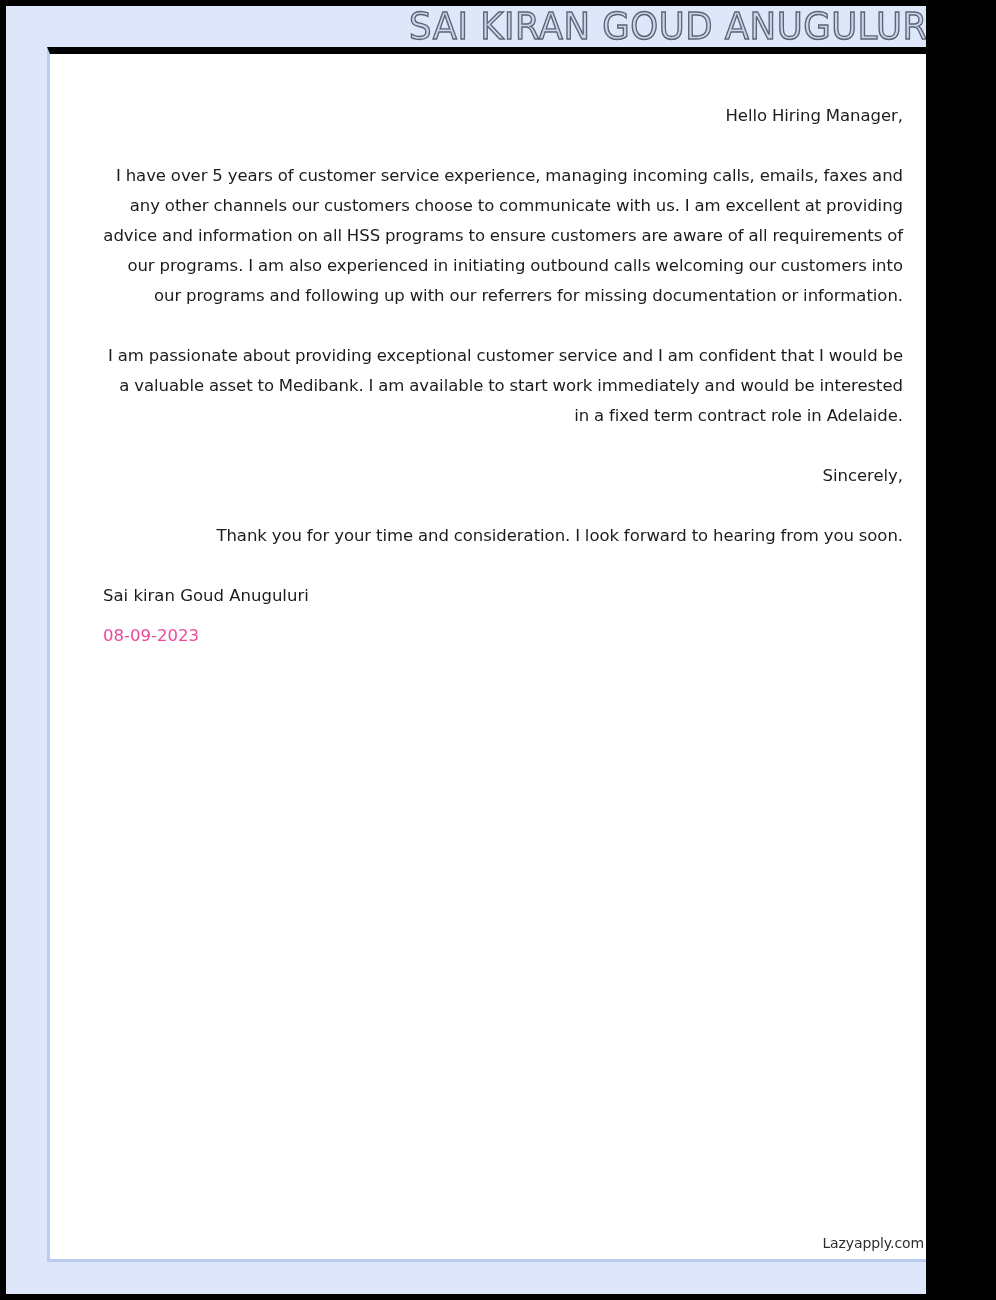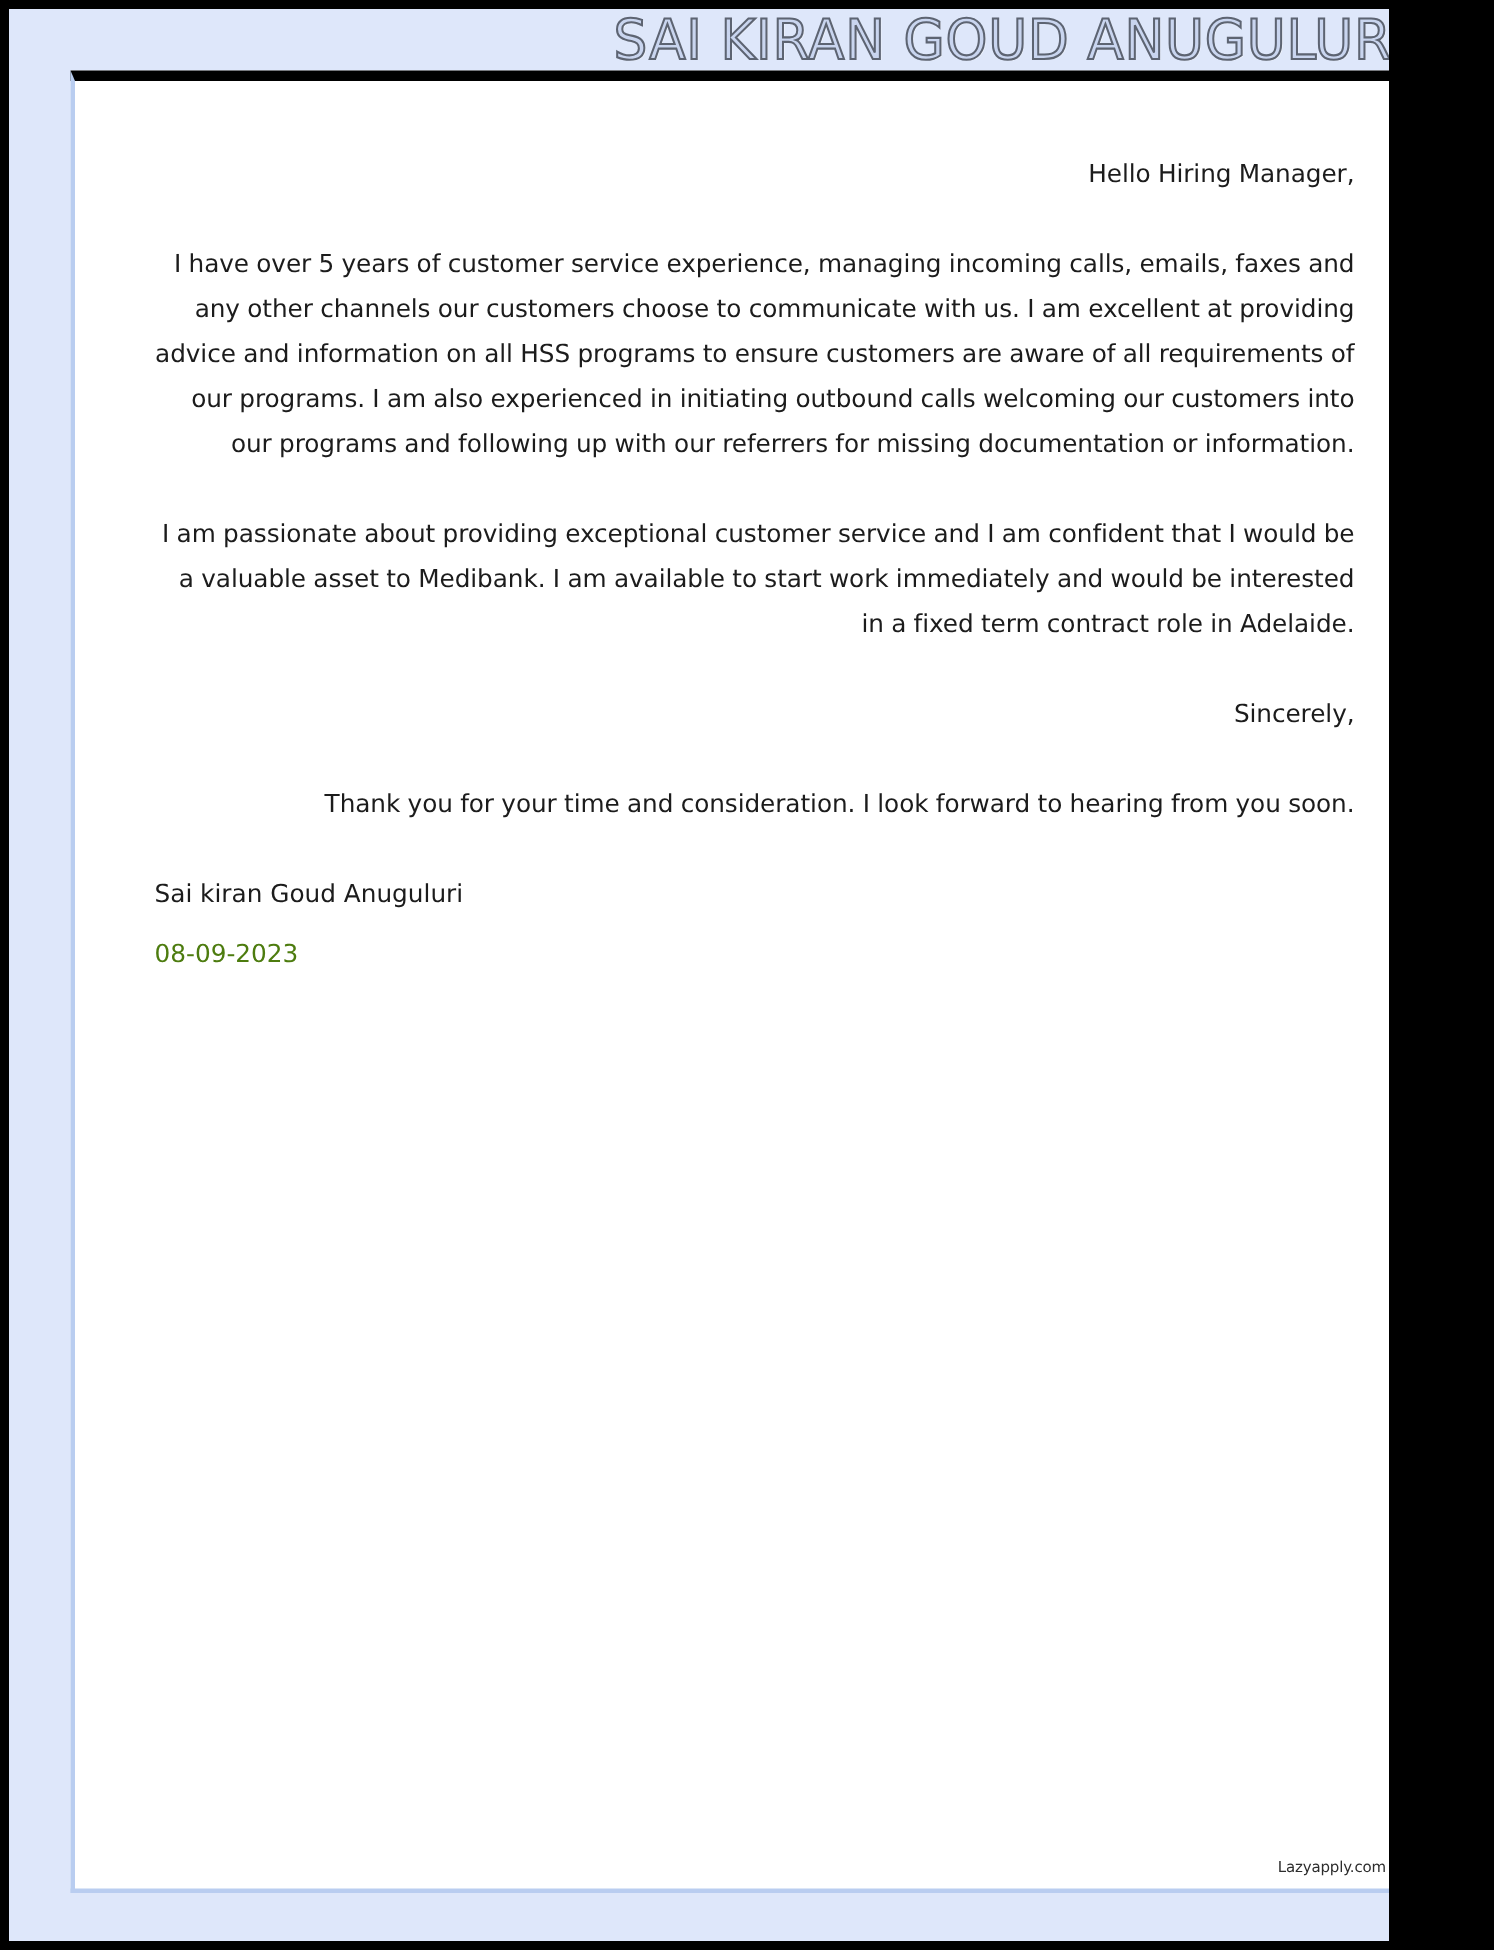--- a/index.html
+++ b/index.html
@@ -94,30 +94,30 @@
     font-size: 16.5px;
     line-height: 30px;
     color: #1c1c1c;
     margin: 0 0 10px 0;
   }
 
   .letter-date {
     font-family: "DejaVu Sans", sans-serif;
     font-size: 16.5px;
     line-height: 30px;
-    color: #4d7c0f;
+    color: #ec4899;
     margin: 0;
   }
 
   .page-footer {
     position: absolute;
     right: 20px;
     bottom: 8px;
     font-family: "DejaVu Sans", sans-serif;
-    font-size: 10px;
+    font-size: 14px;
     color: #2d2d2d;
     letter-spacing: -0.1px;
   }
 </style>
 </head>
 <body>
 
 <div class="doc-frame">
 
   <div class="header-band">

